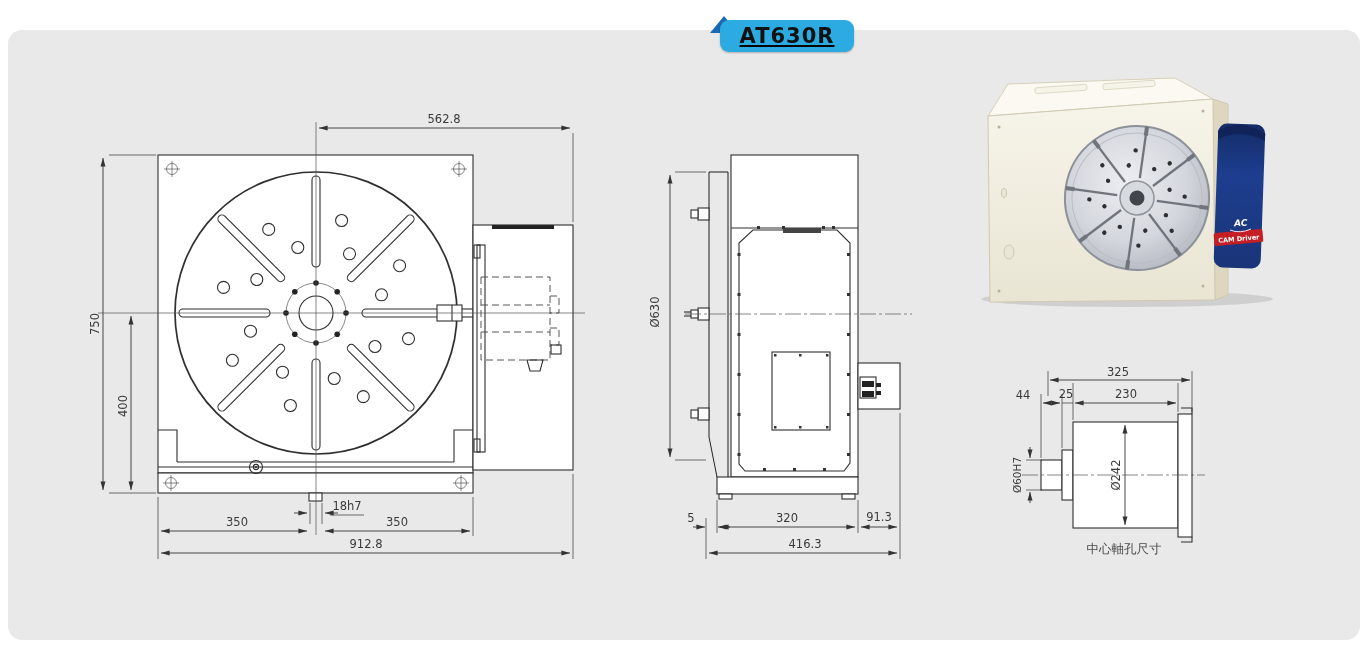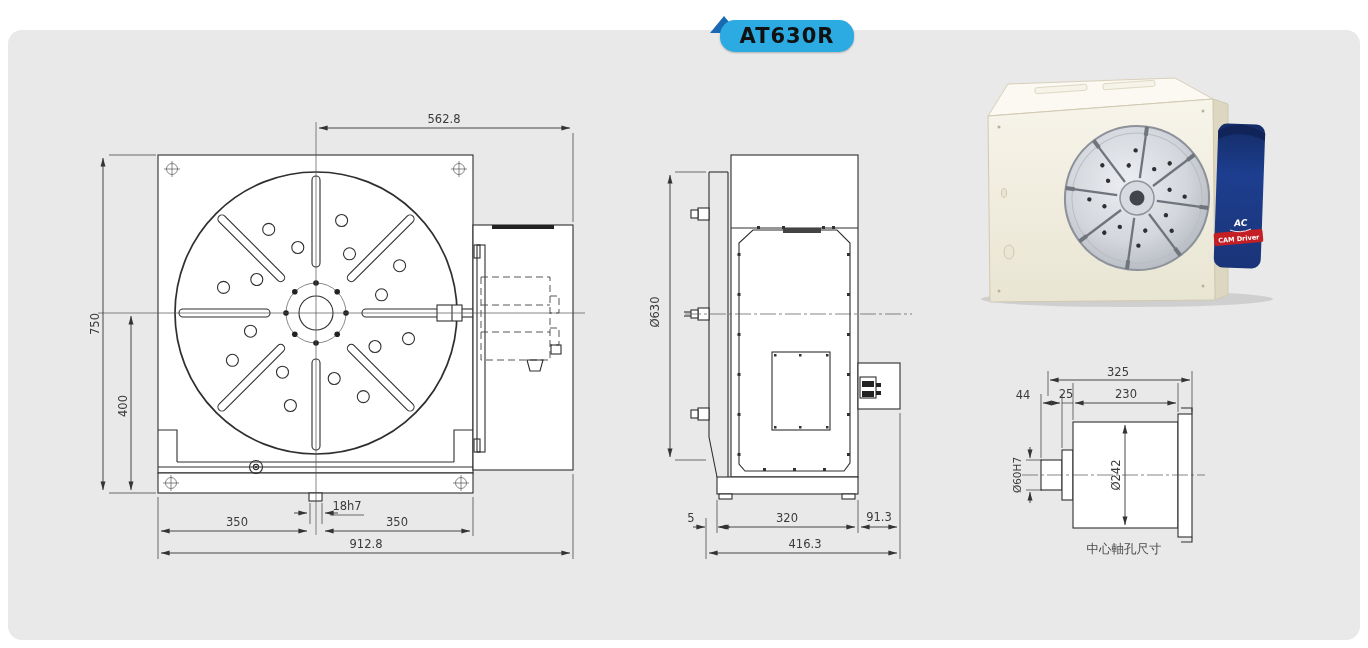--- a/index.html
+++ b/index.html
@@ -1,21 +1,21 @@
 <!DOCTYPE html>
 <html><head>
 <meta charset="utf-8">
 <style>
   html,body{margin:0;padding:0;width:1368px;height:648px;background:#ffffff;overflow:hidden;
     font-family:"DejaVu Sans",sans-serif;}
   #stage{position:relative;width:1368px;height:648px;}
   .panel{position:absolute;left:8px;top:30px;width:1352px;height:610px;background:#e9e9e9;border-radius:14px;}
-  .badge{position:absolute;left:720px;top:20px;width:134px;height:32px;background:#2babe2;border-radius:15px;
+  .badge{position:absolute;left:720px;top:20px;width:134px;height:32px;background:#2babe2;border-radius:9px;
     display:flex;align-items:center;justify-content:center;z-index:3;
-    box-shadow:0 1px 2px rgba(0,0,0,.25);}
+    box-shadow:0 1px 2px rgba(0,0,0,.25);text-decoration:underline;}
   .badge-fold{position:absolute;left:710px;top:16px;width:0;height:0;z-index:2;
     border-left:14px solid transparent;border-right:14px solid transparent;border-bottom:17px solid #1a6ab3;}
   .badge span{font-size:21px;font-weight:bold;color:#111;letter-spacing:1px;}
   svg{position:absolute;left:0;top:0;z-index:4;}
   svg text{font-family:"DejaVu Sans",sans-serif;font-size:11.5px;fill:#3a3a3a;text-anchor:middle;}
   .ln{stroke:#2f2f2f;fill:none;stroke-width:1.1;}
   .lnth{stroke:#2f2f2f;fill:none;stroke-width:1.7;}
   .fillw{fill:#ffffff;stroke:#2f2f2f;stroke-width:1.1;}
   .thin{stroke:#555;fill:none;stroke-width:0.7;}
   .cl{stroke:#555;fill:none;stroke-width:0.7;stroke-dasharray:16 3 3 3;}

